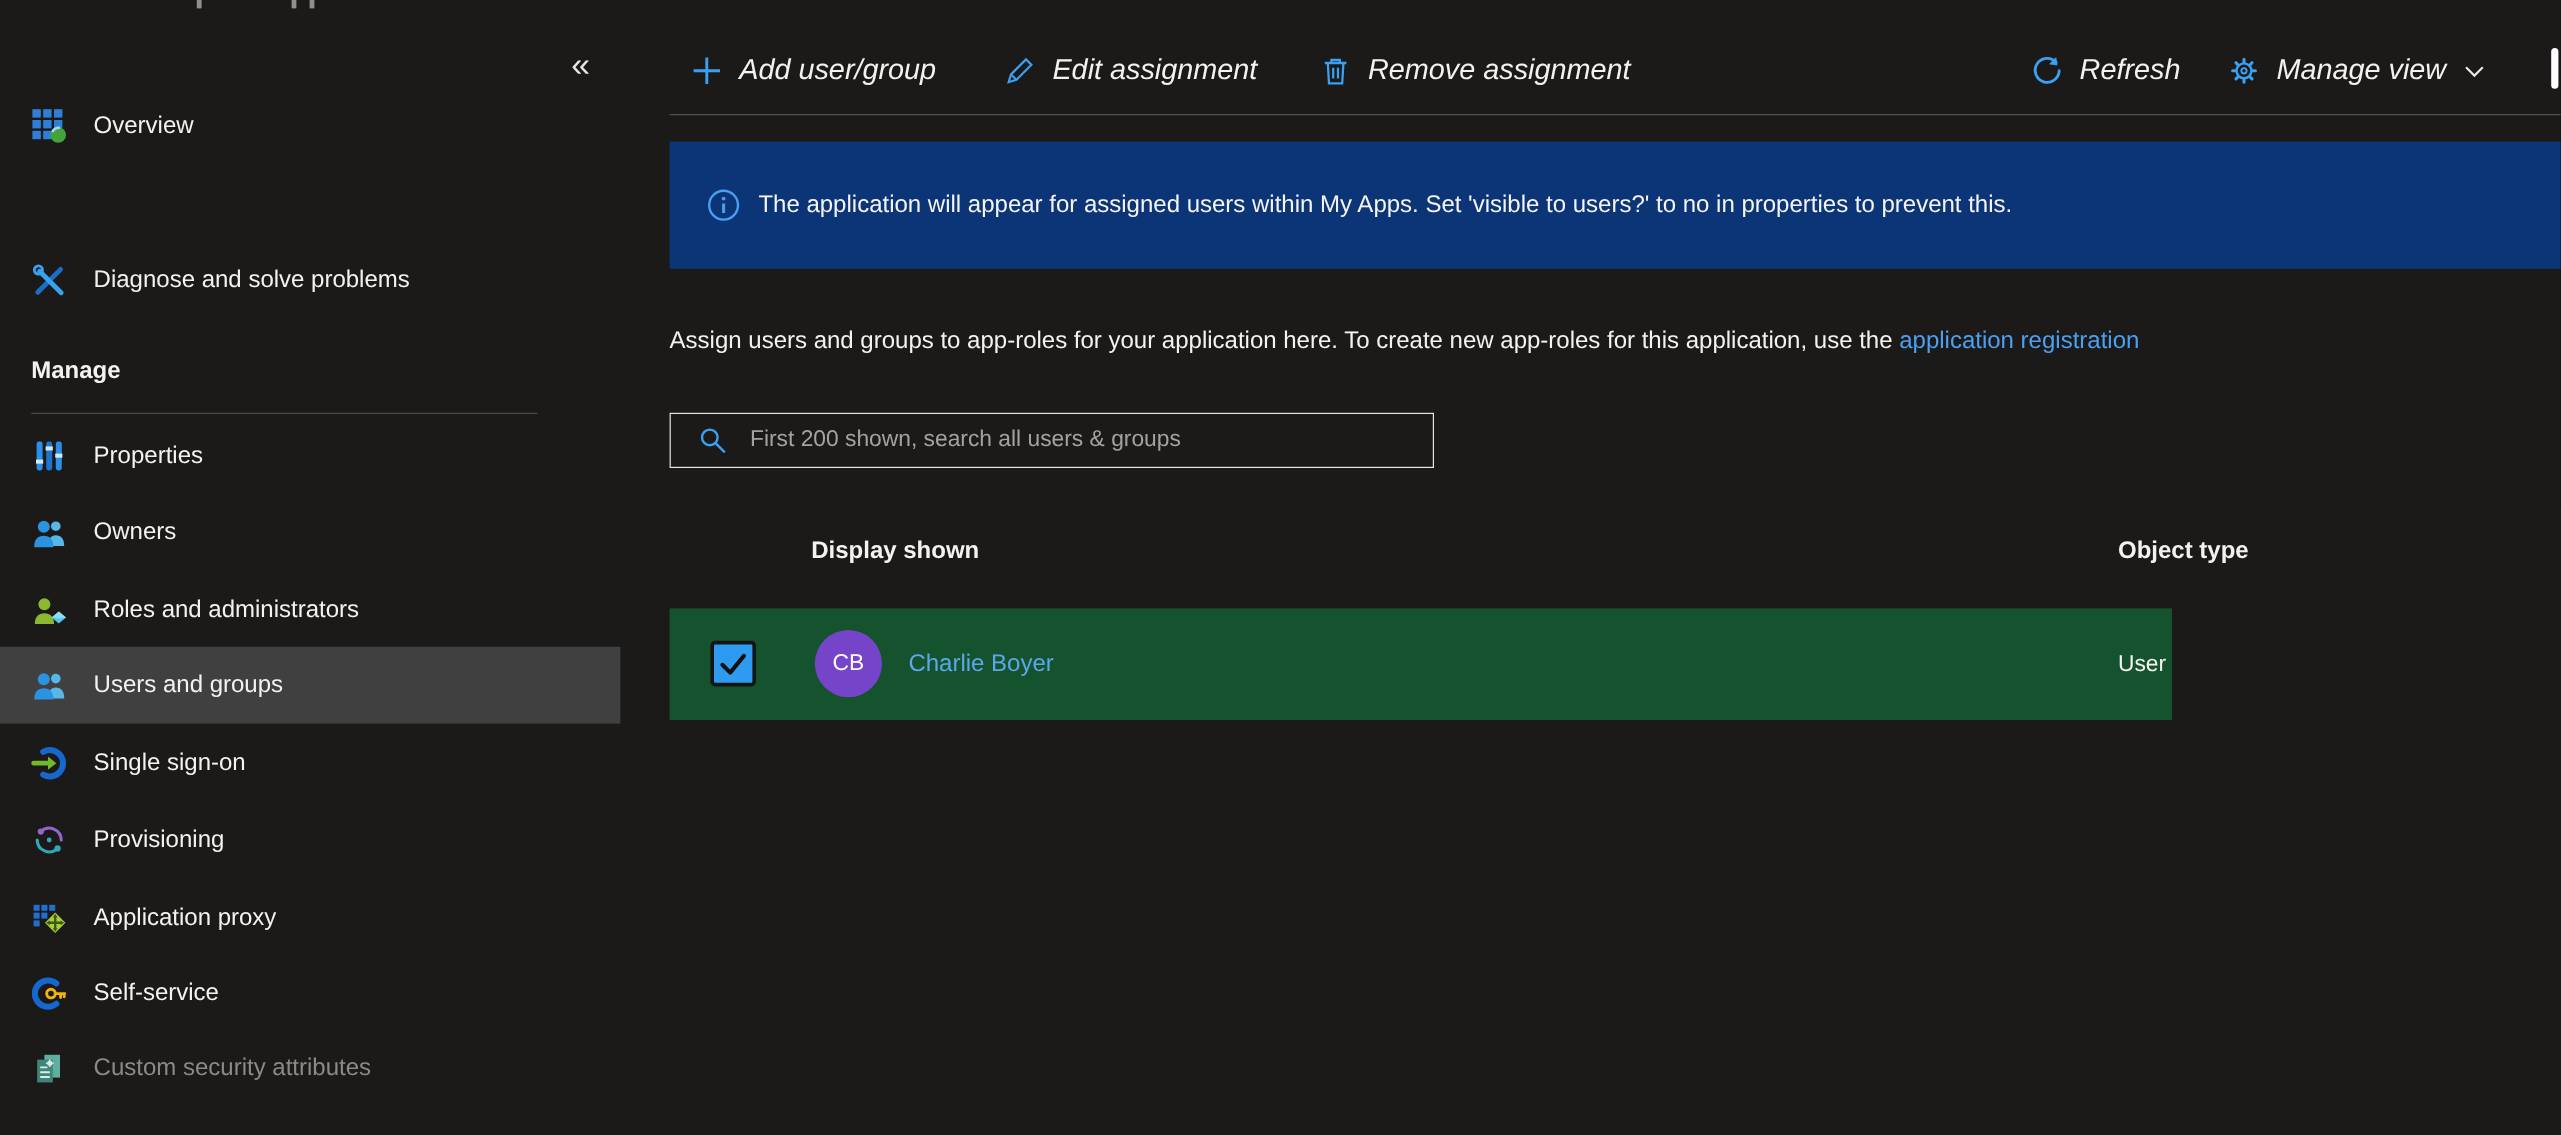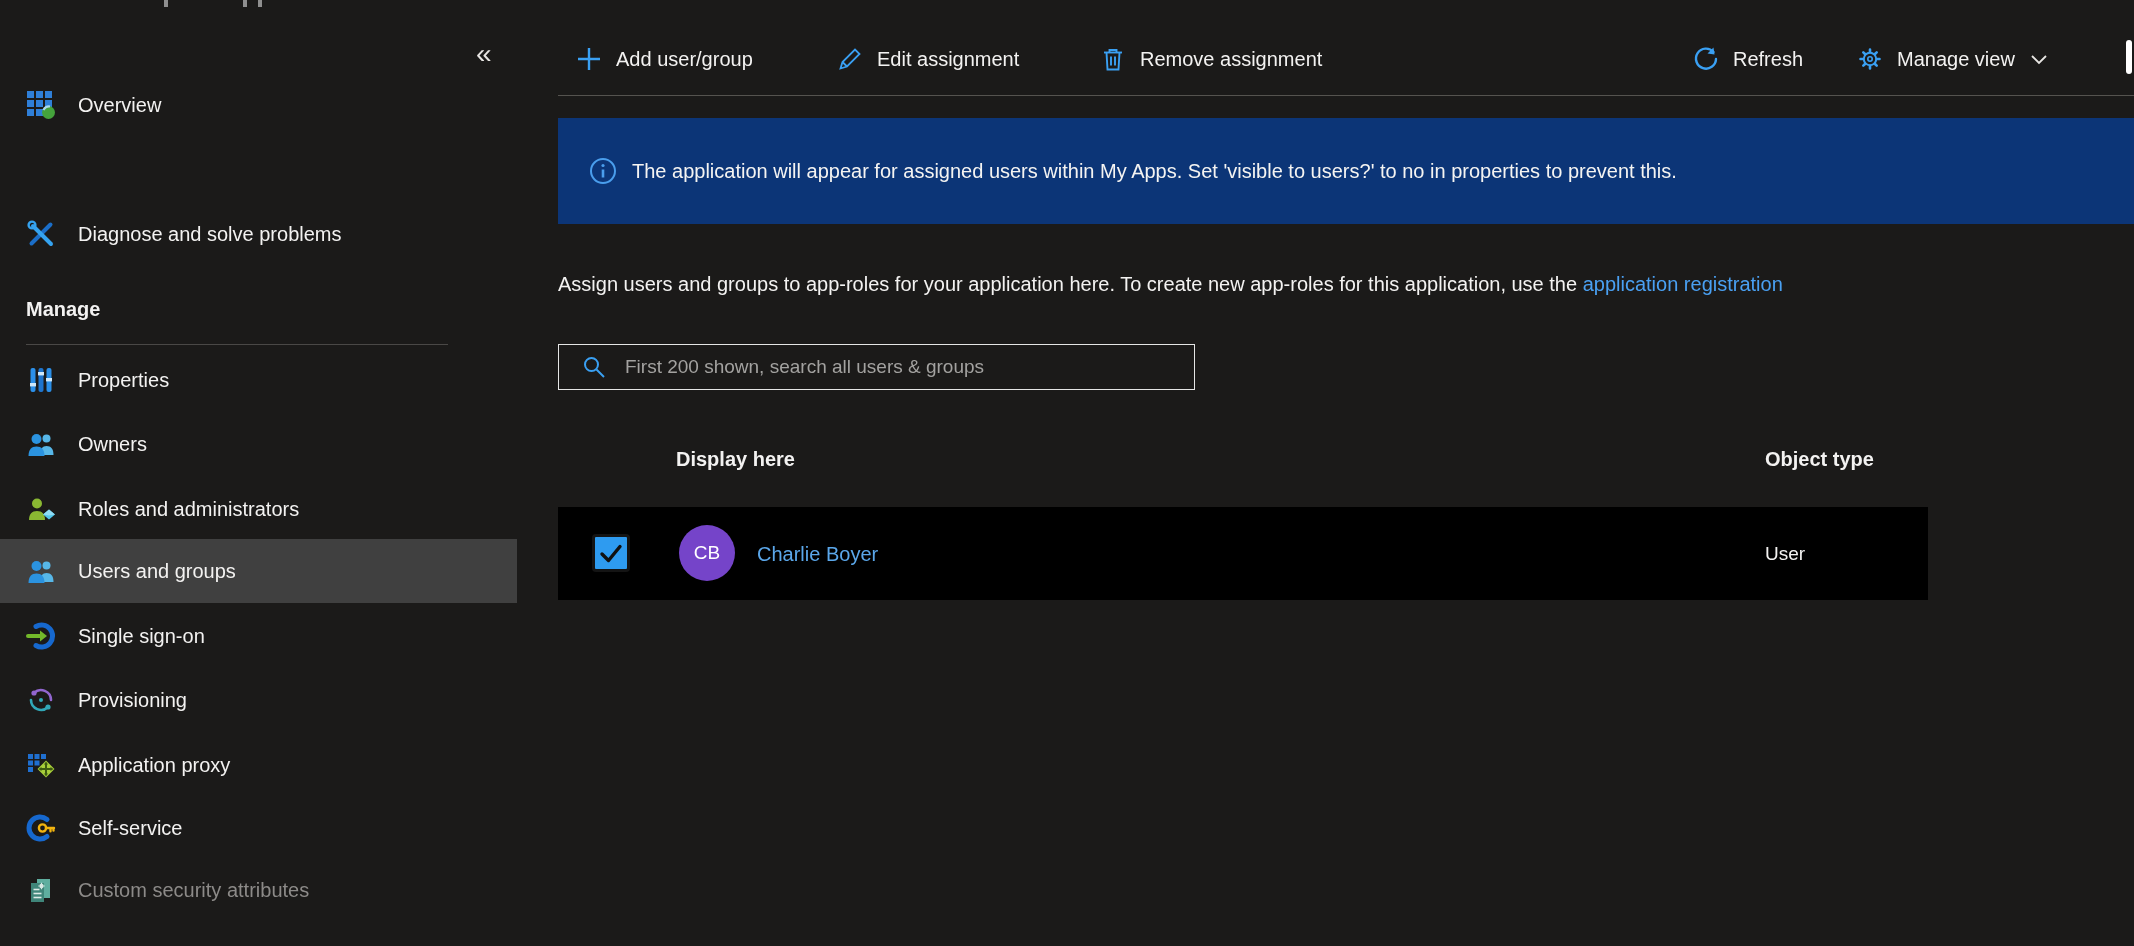--- a/index.html
+++ b/index.html
@@ -14,21 +14,21 @@
   .side-item .si-label{position:absolute;left:78px;top:50%;transform:translateY(-50%);font-size:20px;white-space:nowrap;}
   .side-item.selected{background:#404040;}
   .side-item.disabled .si-label{color:#8c8a88;}
   .side-section{position:absolute;left:26px;top:298px;font-size:20px;font-weight:bold;}
   .side-divider{position:absolute;left:26px;top:344px;width:422px;height:1px;background:#4a4846;}
   .remnant{position:absolute;top:0;width:4px;height:7px;background:#8f8f8f;}
 
   
   .content{position:absolute;left:558px;top:0;width:1576px;height:946px;}
   .tb-btn{position:absolute;top:32px;height:54px;display:flex;align-items:center;gap:13px;cursor:pointer;}
-  .tb-btn .tb-label{font-size:20px;white-space:nowrap;}
+  .tb-btn .tb-label{font-size:24px;white-space:nowrap;font-style:italic;}
   .tb-btn.disabled{cursor:default;}
   .tb-btn.disabled .tb-label{color:#7d7b79;}
   .tb-icon{width:28px;height:28px;display:block;}
   .tb-divider{position:absolute;left:0;top:95px;width:1576px;height:1px;background:#55534f;}
 
   .banner{position:absolute;left:0;top:118px;width:1576px;height:106px;background:#0c3577;}
   .banner .info-icon{position:absolute;left:31px;top:39px;width:28px;height:28px;}
   .banner .banner-text{position:absolute;left:74px;top:50%;transform:translateY(-50%);
                        font-size:20px;color:#f5f4f2;white-space:nowrap;}
 
@@ -39,21 +39,21 @@
              border:1px solid #e5e5e5;display:flex;align-items:center;background:transparent;}
   .searchbox .search-icon{margin-left:22px;width:26px;height:26px;flex:0 0 auto;}
   .searchbox input{flex:1;margin-left:16px;margin-right:8px;background:transparent;border:none;outline:none;
                    font-family:"Liberation Sans",sans-serif;font-size:19px;color:#d6d4d2;}
   .searchbox input::placeholder{color:#a3a2a0;}
 
   .th{position:absolute;top:448px;font-size:20px;font-weight:600;}
   .th.col-display{left:118px;}
   .th.col-object{left:1207px;}
 
-  .data-row{position:absolute;left:0;top:507px;width:1370px;height:93px;background:#000000;cursor:pointer;}
+  .data-row{position:absolute;left:0;top:507px;width:1252px;height:93px;background:#14532d;cursor:pointer;}
   .row-checkbox{position:absolute;left:34px;top:27px;width:32px;height:32px;background:#2e9bf0;
                 border:3px solid #141414;border-radius:4px;cursor:pointer;}
   .avatar{position:absolute;left:121px;top:18px;width:56px;height:56px;border-radius:50%;background:#7544c9;
           display:flex;align-items:center;justify-content:center;font-size:19px;color:#fff;}
   .row-name{position:absolute;left:199px;top:50%;transform:translateY(-50%);font-size:20px;color:#5ba7ea;cursor:pointer;}
   .row-type{position:absolute;left:1207px;top:50%;transform:translateY(-50%);font-size:19px;color:#f3f2f1;}
 
   .scroll-thumb{position:absolute;left:2126px;top:40px;width:6px;height:34px;background:#ffffff;border-radius:3px;cursor:pointer;}
 </style>
 </head>
@@ -317,21 +317,21 @@
     <div class="searchbox">
       <span class="search-icon">
         <svg viewBox="0 0 26 26" width="26" height="26" fill="none" stroke="#3aa0f3" stroke-width="2">
           <circle cx="10.5" cy="10.5" r="6.5"></circle>
           <path d="M15.5,15.5 L23,23"></path>
         </svg>
       </span>
       <input type="text" placeholder="First 200 shown, search all users &amp; groups" style="">
     </div>
 
-    <div class="th col-display">Display here</div>
+    <div class="th col-display">Display shown</div>
     <div class="th col-object">Object type</div>
 
     <div class="data-row">
       <span class="row-checkbox">
         <svg viewBox="0 0 32 32" width="32" height="32" fill="none" stroke="#111" stroke-width="3.4" stroke-linecap="round" stroke-linejoin="round">
           <path d="M7,17 L13.5,23.5 L25,9.5"></path>
         </svg>
       </span>
       <span class="avatar">CB</span>
       <span class="row-name">Charlie Boyer</span>

